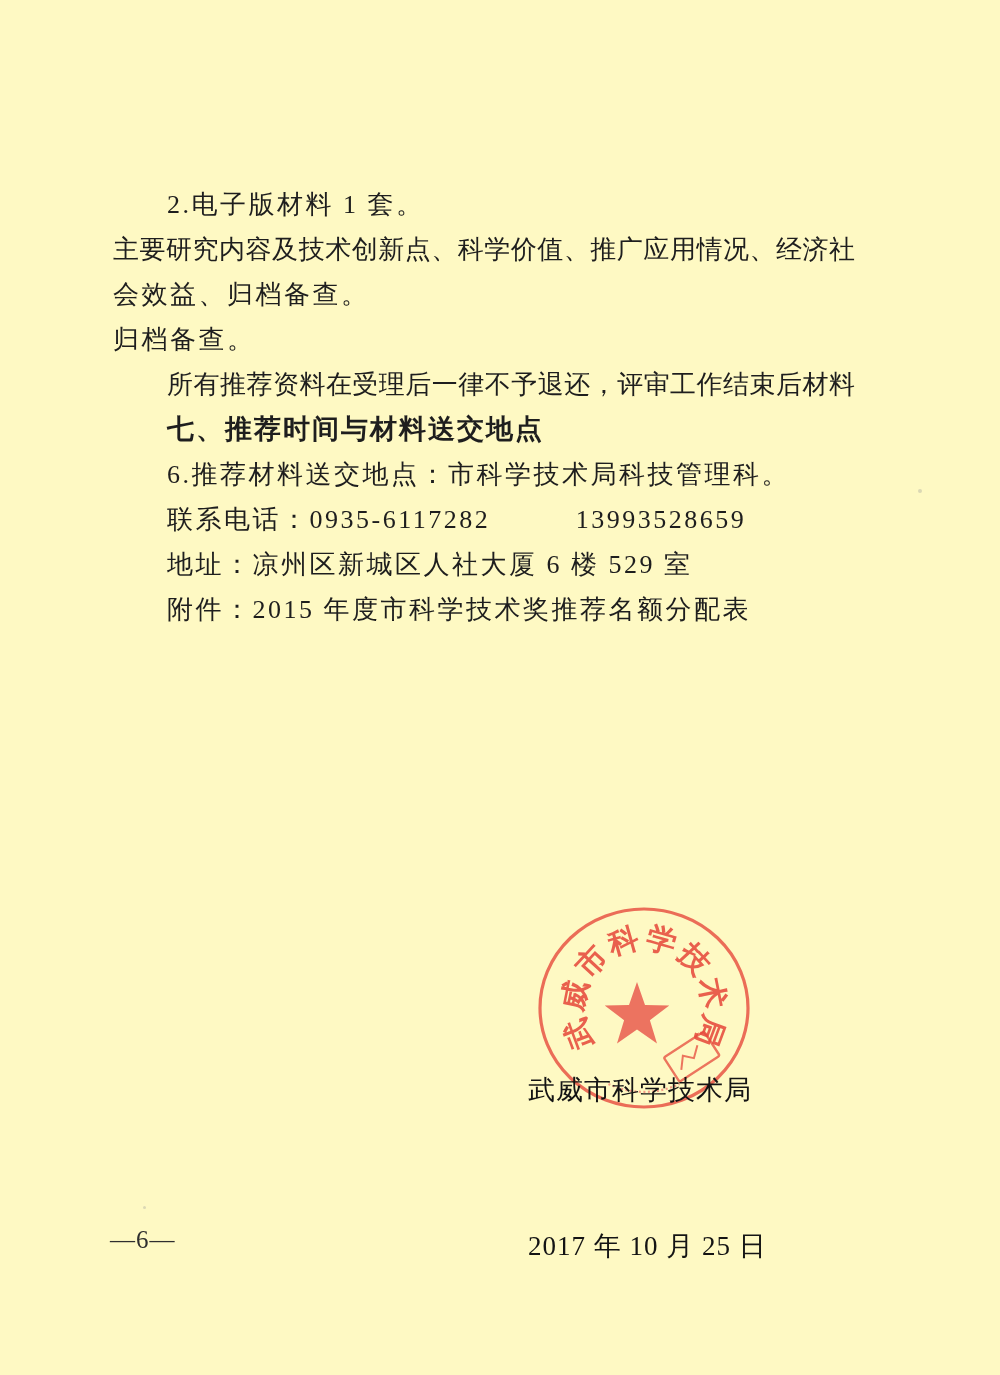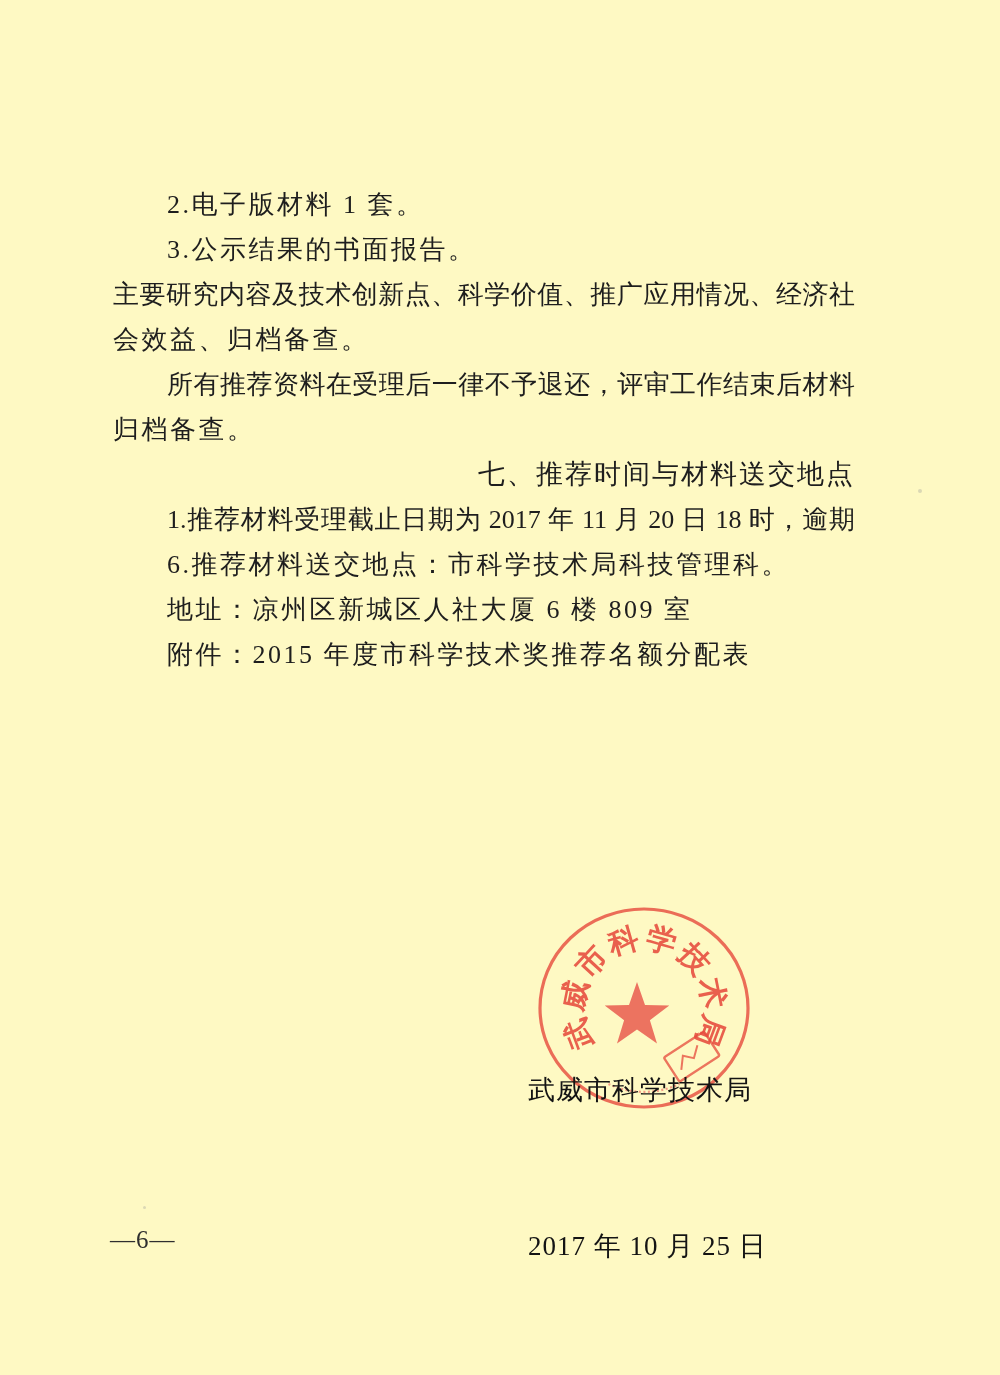--- a/index.html
+++ b/index.html
@@ -32,24 +32,23 @@
   .doc-line.indent {
     text-indent: 54px;
   }
   .doc-line.stretch {
     letter-spacing: 0;
     text-align: justify;
     text-align-last: justify;
   }
   .doc-line.heading {
     font-family: "Liberation Sans", "DejaVu Sans", sans-serif;
-    font-weight: normal;
+    font-weight: bold;
     font-size: 27px;
     letter-spacing: 2px;
-    text-align: right;
   }
   .signature {
     position: absolute;
     left: 528px;
     top: 960px;
     font-size: 27px;
     line-height: 52px;
     letter-spacing: 1px;
     color: #141414;
     white-space: pre;
@@ -86,29 +85,28 @@
     opacity: 0.35;
   }
 </style>
 </head>
 <body>
 
 <div class="page">
 
   <div class="text-block">
     <div class="doc-line indent">2.电子版材料 1 套。</div>
-    <div class="doc-line indent">3.公示结果的书面报告。</div>
     <div class="doc-line stretch">主要研究内容及技术创新点、科学价值、推广应用情况、经济社</div>
     <div class="doc-line">会效益、归档备查。</div>
+    <div class="doc-line">归档备查。</div>
     <div class="doc-line indent stretch">所有推荐资料在受理后一律不予退还，评审工作结束后材料</div>
-    <div class="doc-line">归档备查。</div>
     <div class="doc-line indent heading">七、推荐时间与材料送交地点</div>
-    <div class="doc-line indent stretch">1.推荐材料受理截止日期为 2017 年 11 月 20 日 18 时，逾期</div>
     <div class="doc-line indent">6.推荐材料送交地点：市科学技术局科技管理科。</div>
-    <div class="doc-line indent">地址：凉州区新城区人社大厦 6 楼 809 室</div>
+    <div class="doc-line indent">联系电话：0935-6117282　　　13993528659</div>
+    <div class="doc-line indent">地址：凉州区新城区人社大厦 6 楼 529 室</div>
     <div class="doc-line indent">附件：2015 年度市科学技术奖推荐名额分配表</div>
   </div>
 
   <svg class="seal-svg" viewBox="0 0 240 230" xmlns="http://www.w3.org/2000/svg">
 
     <ellipse cx="120" cy="116" rx="104" ry="99" fill="none" stroke="#e64a3c" stroke-width="3.2" opacity="0.8"></ellipse>
 
     <polygon points="113,90 121,113 145.3,113.5 125.9,128.2 133,151.5 113,137.6 93,151.5 100.1,128.2 80.7,113.5 105,113" fill="#e8564a" opacity="0.82"></polygon>
 
     <defs>

